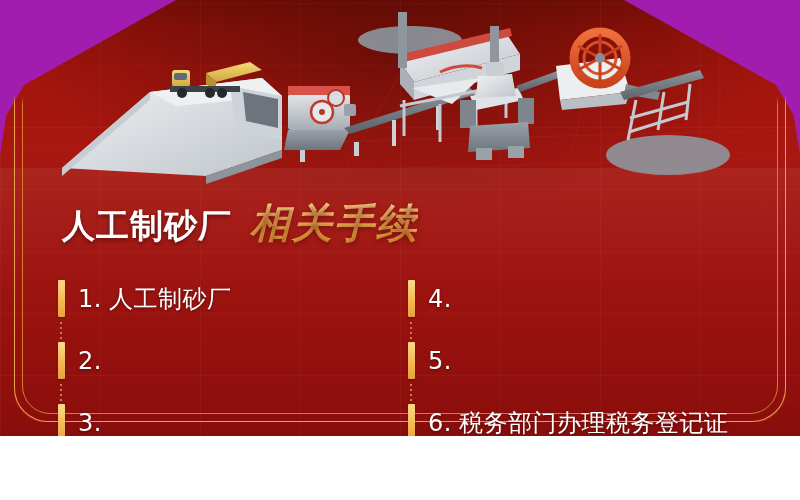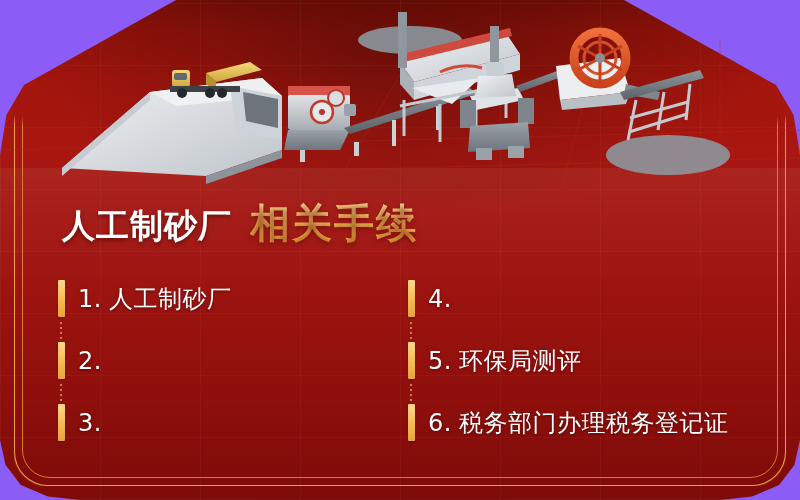--- a/index.html
+++ b/index.html
@@ -1,18 +1,18 @@
 <!DOCTYPE html>
 <html><head>
 <meta charset="utf-8">
 <style>
   html,body{margin:0;padding:0;background:#ffffff;}
   body{width:800px;height:500px;overflow:hidden;font-family:"Liberation Sans","DejaVu Sans",sans-serif;}
 
-  #poster{position:relative;width:800px;height:500px;background:#8b5cf6;overflow:hidden;}
+  #poster{position:relative;width:800px;height:436px;background:#a21caf;overflow:hidden;}
 
   
   .plaque{
     position:absolute;left:0;top:0;width:800px;height:500px;
     background:
       radial-gradient(ellipse 520px 230px at 50% 10%, rgba(0,0,0,.30) 0%, rgba(0,0,0,0) 72%),
       linear-gradient(180deg,#7d0f06 0%, #93120a 6%, #a3150d 16%, #a81710 30%, #9e1410 55%, #8e0f0c 80%, #7d0b08 100%);
     -webkit-clip-path: polygon(
         22% 0%, 78% 0%, 97% 17%, 99.2% 23%, 100% 31%,
         100% 88%, 99.3% 93%, 97.4% 97%, 94% 99.3%, 90% 100%,
@@ -85,20 +85,21 @@
     font-family:"DejaVu Sans","Liberation Sans",sans-serif;
   }
   .t-gold{
     font-size:40px;font-weight:bold;letter-spacing:2px;
     color:#f9c766;
     background:linear-gradient(180deg,#ffe7a8 0%, #fbc75f 42%, #f0a72f 100%);
     -webkit-background-clip:text;background-clip:text;
     -webkit-text-fill-color:transparent;
     text-shadow:0 2px 5px rgba(80,0,0,.5);
     font-family:"DejaVu Sans","Liberation Sans",sans-serif;
+    font-style:italic;
   }
 
   
   .cols{position:absolute;left:58px;top:268px;width:700px;display:flex;gap:0;}
   .col{position:relative;width:350px;}
   .col.right{width:350px;}
 
   .item{position:relative;height:62px;display:flex;align-items:center;padding-left:20px;}
   .bar{
     position:absolute;left:0;top:12px;width:7px;height:37px;
@@ -303,21 +304,20 @@
     <div class="col right">
       <div class="item">
         <span class="bar"></span>
         <span class="dots"></span>
         <span class="itxt inum">4.</span>
       </div>
       <div class="item">
         <span class="bar"></span>
         <span class="dots"></span>
         <span class="itxt inum">5.</span>
-        <span class="itxt">环保局测评</span>
       </div>
       <div class="item">
         <span class="bar"></span>
 
         <span class="itxt inum">6.</span>
         <span class="itxt">税务部门办理税务登记证</span>
       </div>
     </div>
 
   </div>

